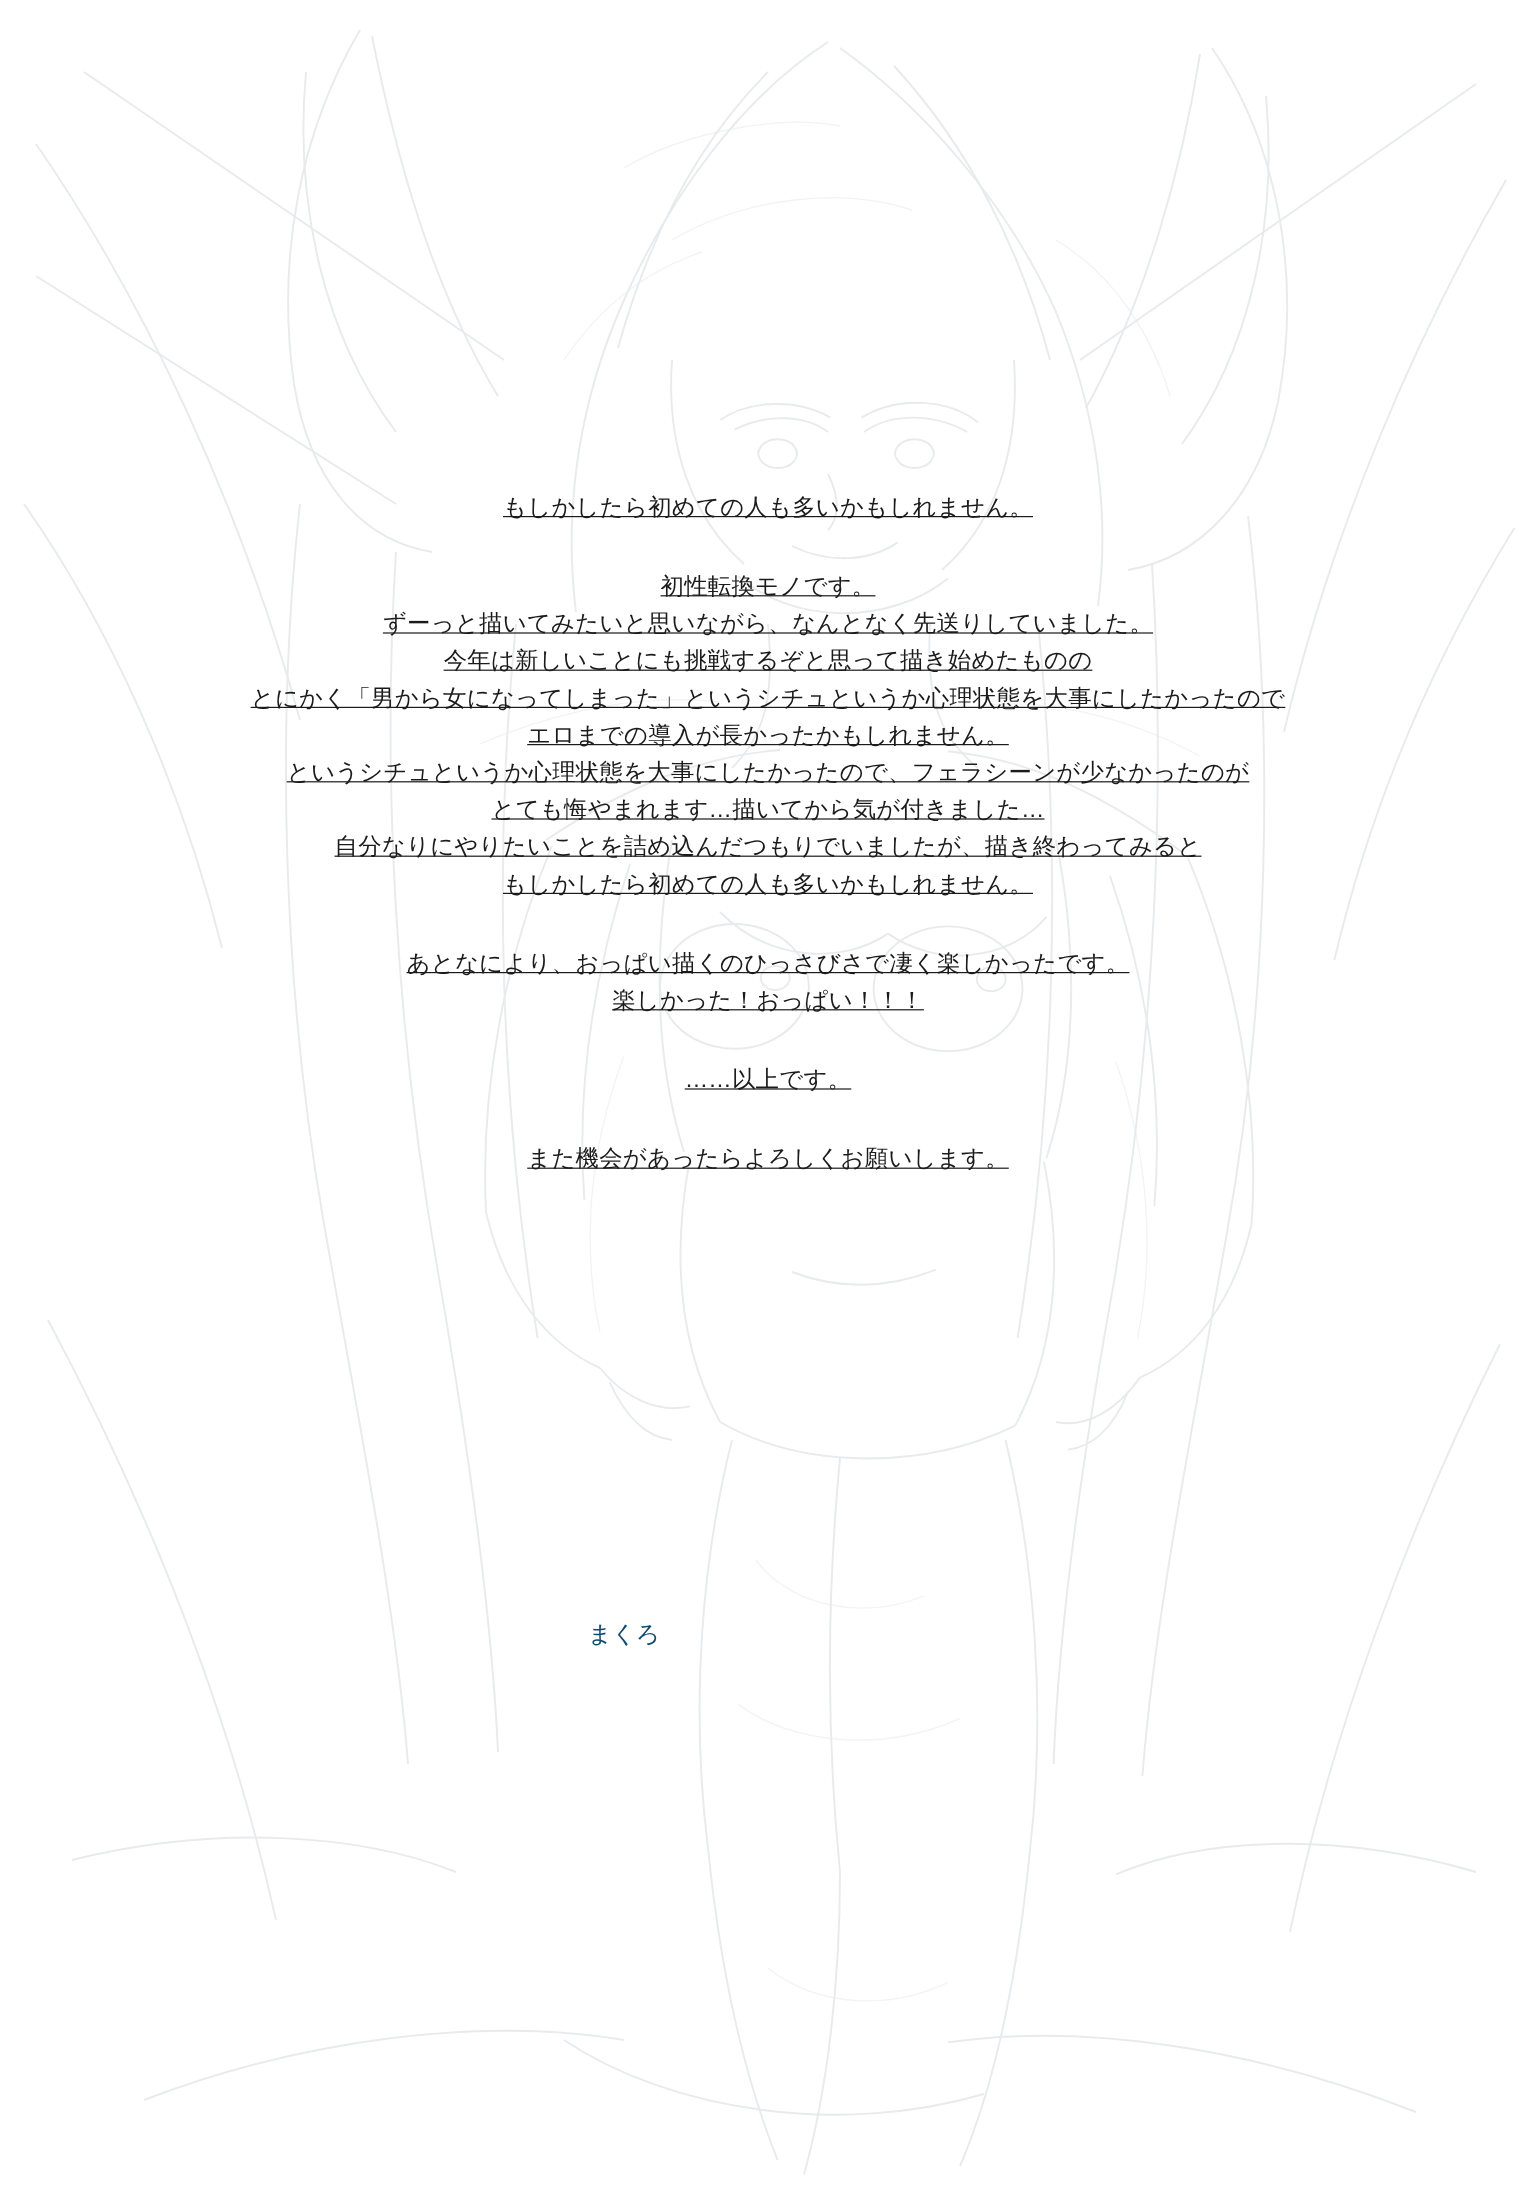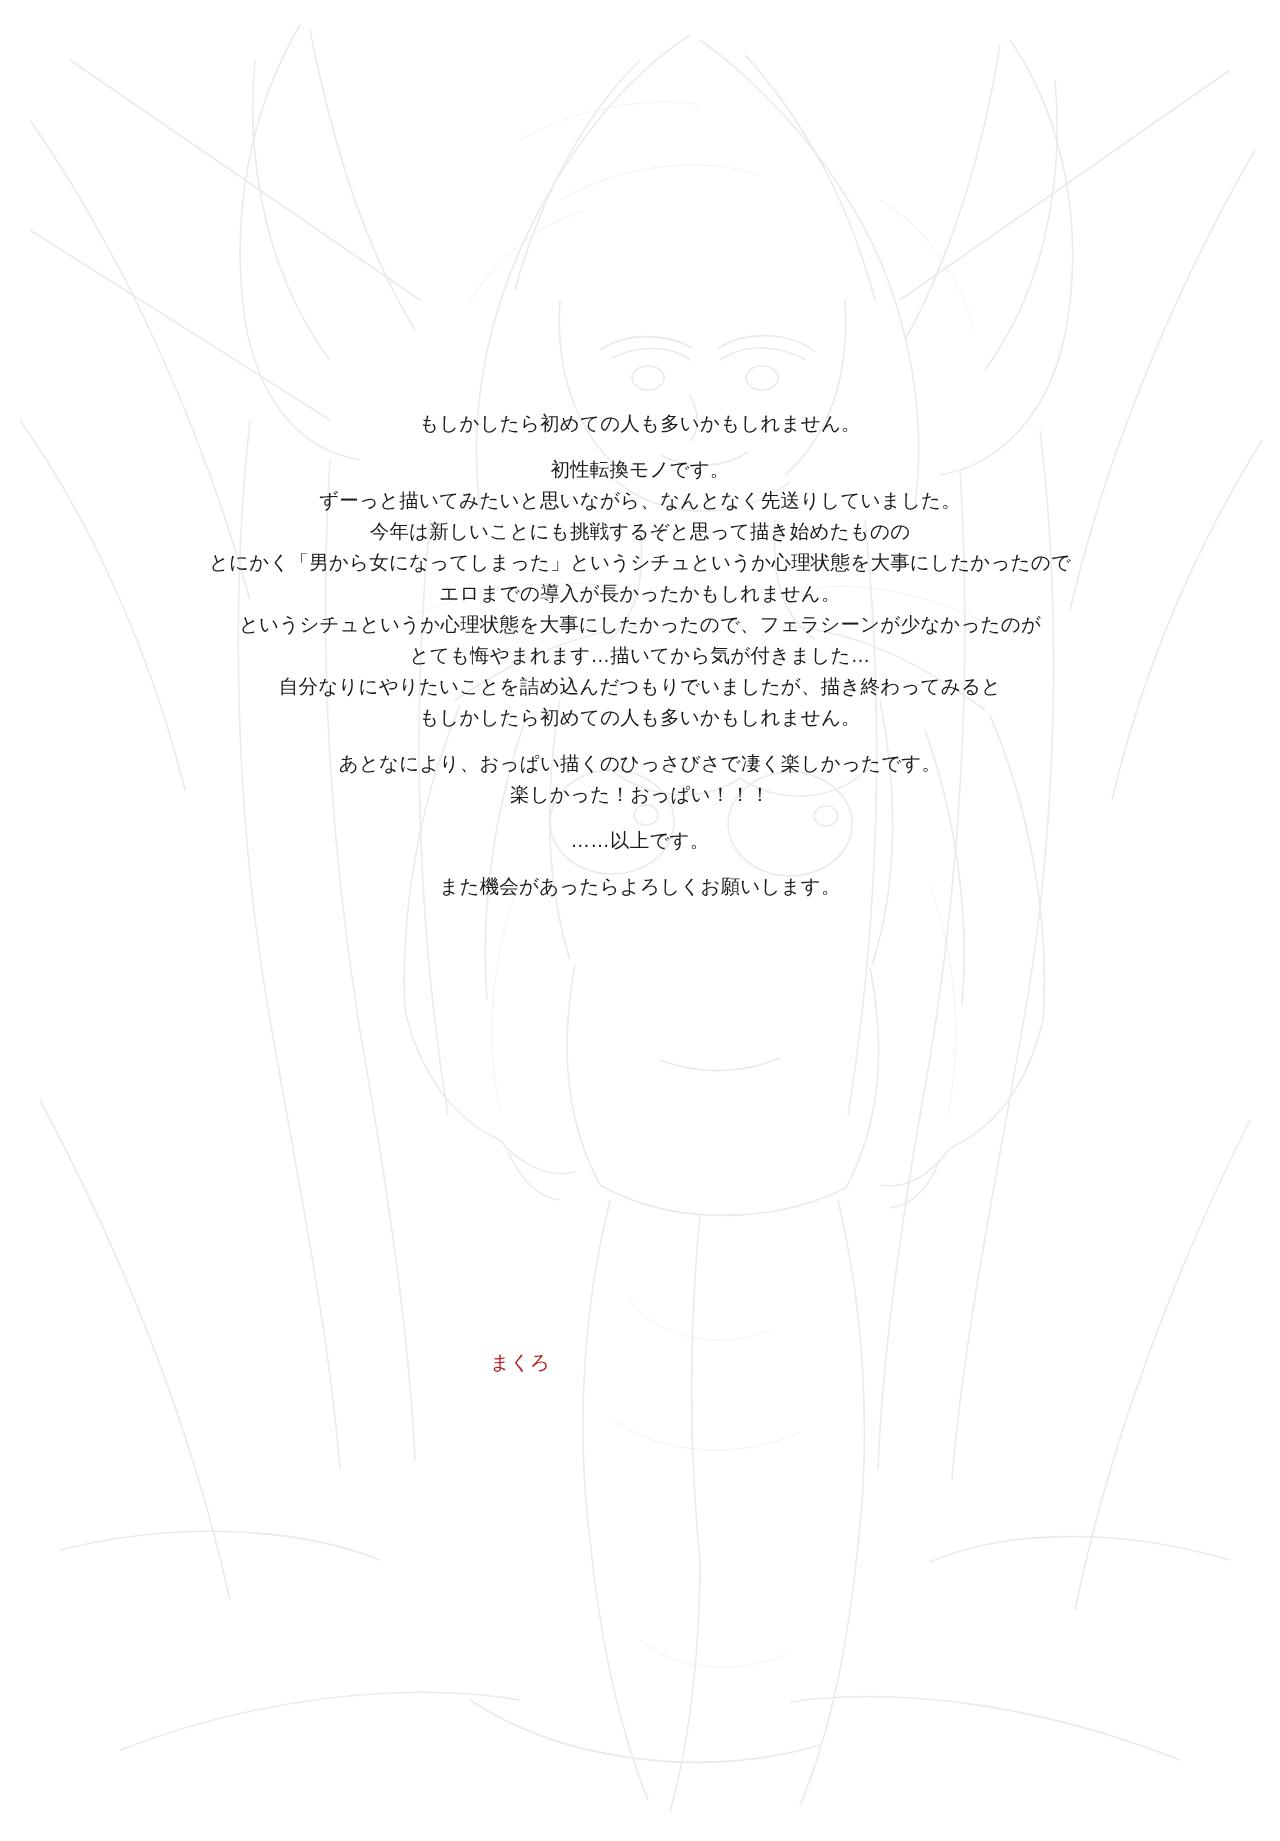--- a/index.html
+++ b/index.html
@@ -38,34 +38,35 @@
     text-align: center;
     color: #1b1b1b;
     font-size: 19.5px;
     line-height: 31px;
     letter-spacing: 0.2px;
   }
   .afterword .para {
     margin: 0 0 0 0;
   }
   .afterword .para + .para {
-    margin-top: 15px;
+    margin-top: 35px;
   }
   .afterword .line {
     display: block;
     white-space: nowrap;
+    text-decoration: underline;
   }
 
   .sig-block {
     position: absolute;
     left: 0;
     right: 0;
     top: 1347px;
     text-align: center;
-    color: #b91c1c;
+    color: #0c4a6e;
     font-size: 19.5px;
     line-height: 31px;
   }
   .sig-block .sig {
     display: inline-block;
     transform: translateX(-120px);
   }
 </style>
 </head>
 <body>

